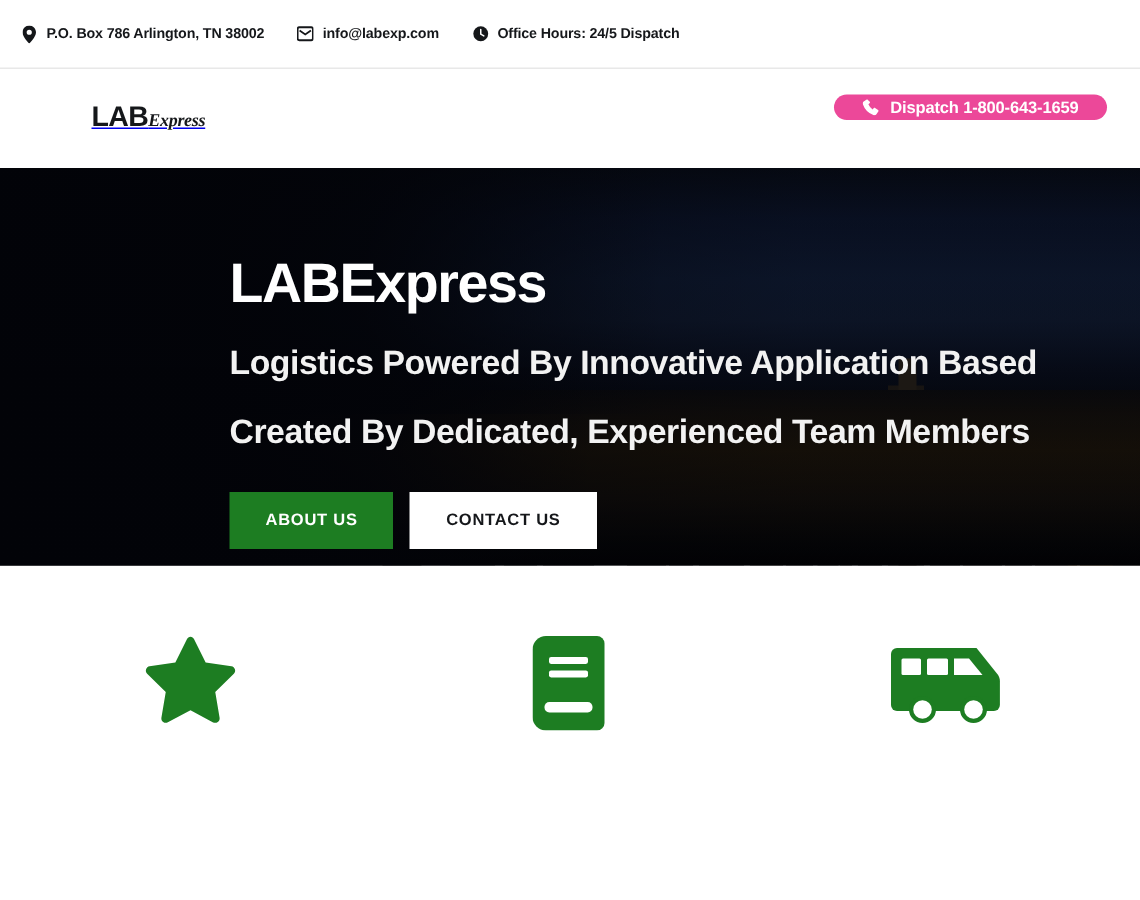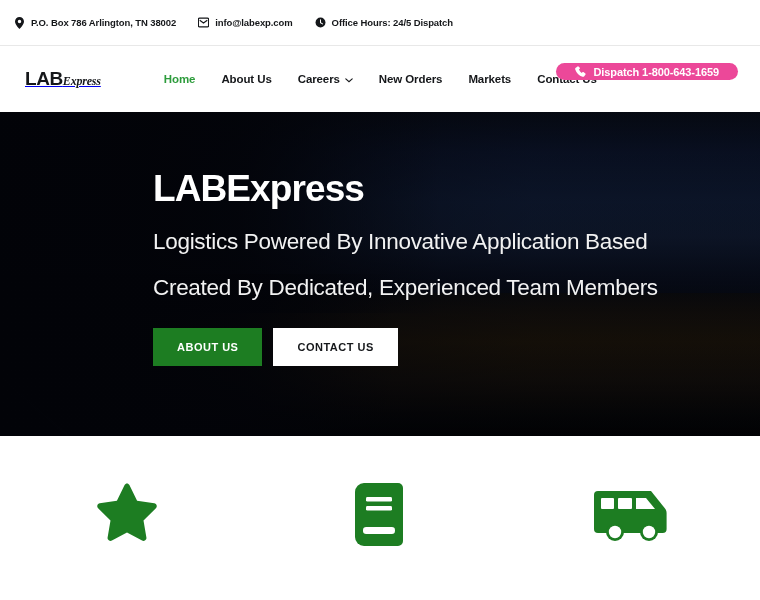--- a/index.html
+++ b/index.html
@@ -41,20 +41,21 @@
   }
   .leads-login svg { display:block; }
 
   
   .header {
     height: 66px;
     background: #ffffff;
     display: flex; align-items: center;
     padding: 0 22px;
     position: relative;
+    margin-left: 36px;
   }
   .logo { display: flex; align-items: baseline; margin-left: 3px; }
   .logo-lab {
     font-family: "Liberation Sans", sans-serif;
     font-size: 19px; font-weight: 700; color: #15171a; letter-spacing: -0.4px;
   }
   .logo-express {
     font-family: "Liberation Serif", serif;
     font-size: 12px; font-weight: 700; font-style: italic; color: #15171a;
     letter-spacing: -0.2px;
@@ -81,21 +82,21 @@
     display: flex; align-items: center; gap: 8px;
     font-family: "Liberation Sans", sans-serif;
     font-size: 11px; font-weight: 700; letter-spacing: -0.1px;
     cursor: pointer; white-space: nowrap;
   }
   .dispatch-btn svg { display:block; }
 
   
   .hero {
     position: relative;
-    height: 324px;
+    height: 265px;
     overflow: hidden;
     background: #04060c;
   }
   .hero-bg { position: absolute; inset: 0; }
   
   .sky {
     position: absolute; left: 0; right: 0; top: 0; height: 62%;
     background: linear-gradient(180deg,
       #0b1324 0%, #0e1a32 18%, #12203c 38%, #132banything 50%);
     background: linear-gradient(180deg, #080d18 0%, #0d1730 20%, #12203c 45%, #131f38 62%, #0a1020 82%, #05080f 100%);
@@ -126,21 +127,21 @@
     background: linear-gradient(90deg, rgba(2,3,8,0.97) 0%, rgba(2,3,8,0.86) 22%, rgba(2,3,8,0.58) 45%, rgba(2,3,8,0.40) 70%, rgba(2,3,8,0.40) 100%);
   }
 
   .hero-content { position: relative; padding: 58px 0 0 153px; }
   .hero-title {
     font-size: 37px; font-weight: 700; color: #ffffff;
     letter-spacing: -0.9px; line-height: 1;
   }
   .hero-sub {
     margin-top: 22px;
-    font-size: 22.5px; font-weight: 400; color: #f2f2f2;
+    font-size: 22.5px; font-weight: 700; color: #f2f2f2;
     letter-spacing: -0.3px;
   }
   .hero-sub div { margin-bottom: 20px; }
   .hero-sub div:last-child { margin-bottom: 12px; }
 
   .hero-btns { margin-top: 27px; display: flex; gap: 11px; }
   .btn-about, .btn-contact {
     border: none; cursor: pointer;
     height: 38px; padding: 0 24px;
     font-family: "Liberation Sans", sans-serif;
@@ -199,52 +200,20 @@
 
 </div>
 
 <div class="header">
 
   <a class="logo" href="#">
     <span class="logo-lab">LAB</span>
     <span class="logo-express">Express</span>
   </a>
 
-  <nav class="nav">
-
-    <a class="nav-item active" href="#">
-      <span>Home</span>
-    </a>
-
-    <a class="nav-item" href="#">
-      <span>About Us</span>
-    </a>
-
-    <a class="nav-item" href="#">
-      <span>Careers</span>
-      <span class="chev">
-        <svg width="8" height="5" viewBox="0 0 10 6">
-            <path d="M1 1l4 3.6L9 1" fill="none" stroke="#15171a" stroke-width="1.4" stroke-linecap="round"></path>
-          </svg>
-      </span>
-    </a>
-
-    <a class="nav-item" href="#">
-      <span>New Orders</span>
-    </a>
-
-    <a class="nav-item" href="#">
-      <span>Markets</span>
-    </a>
-
-    <a class="nav-item" href="#">
-      <span>Contact Us</span>
-    </a>
-
-  </nav>
 
   <button class="dispatch-btn">
     <span>
       <svg width="11" height="11" viewBox="0 0 14 14">
           <path fill="#fff" d="M3.3 0.6 1 2.2c-.7.5-1 1.4-.7 2.2a15 15 0 0 0 9.3 9.3c.8.3 1.7 0 2.2-.7l1.6-2.3c.3-.4.2-1-.2-1.3l-2.5-1.7c-.4-.3-1-.2-1.3.2l-.8 1A11 11 0 0 1 5 4.4l1-.8c.4-.3.5-.9.2-1.3L4.6.8C4.3.4 3.7.3 3.3.6z"></path>
         </svg>
     </span>
     <span>Dispatch 1-800-643-1659</span>
   </button>
 </div>

